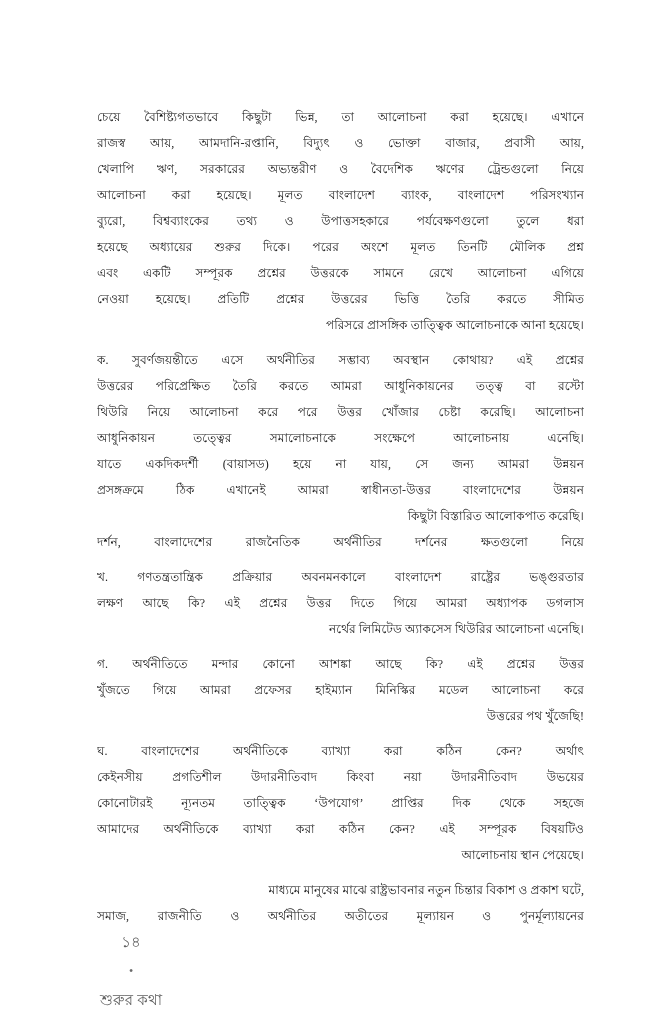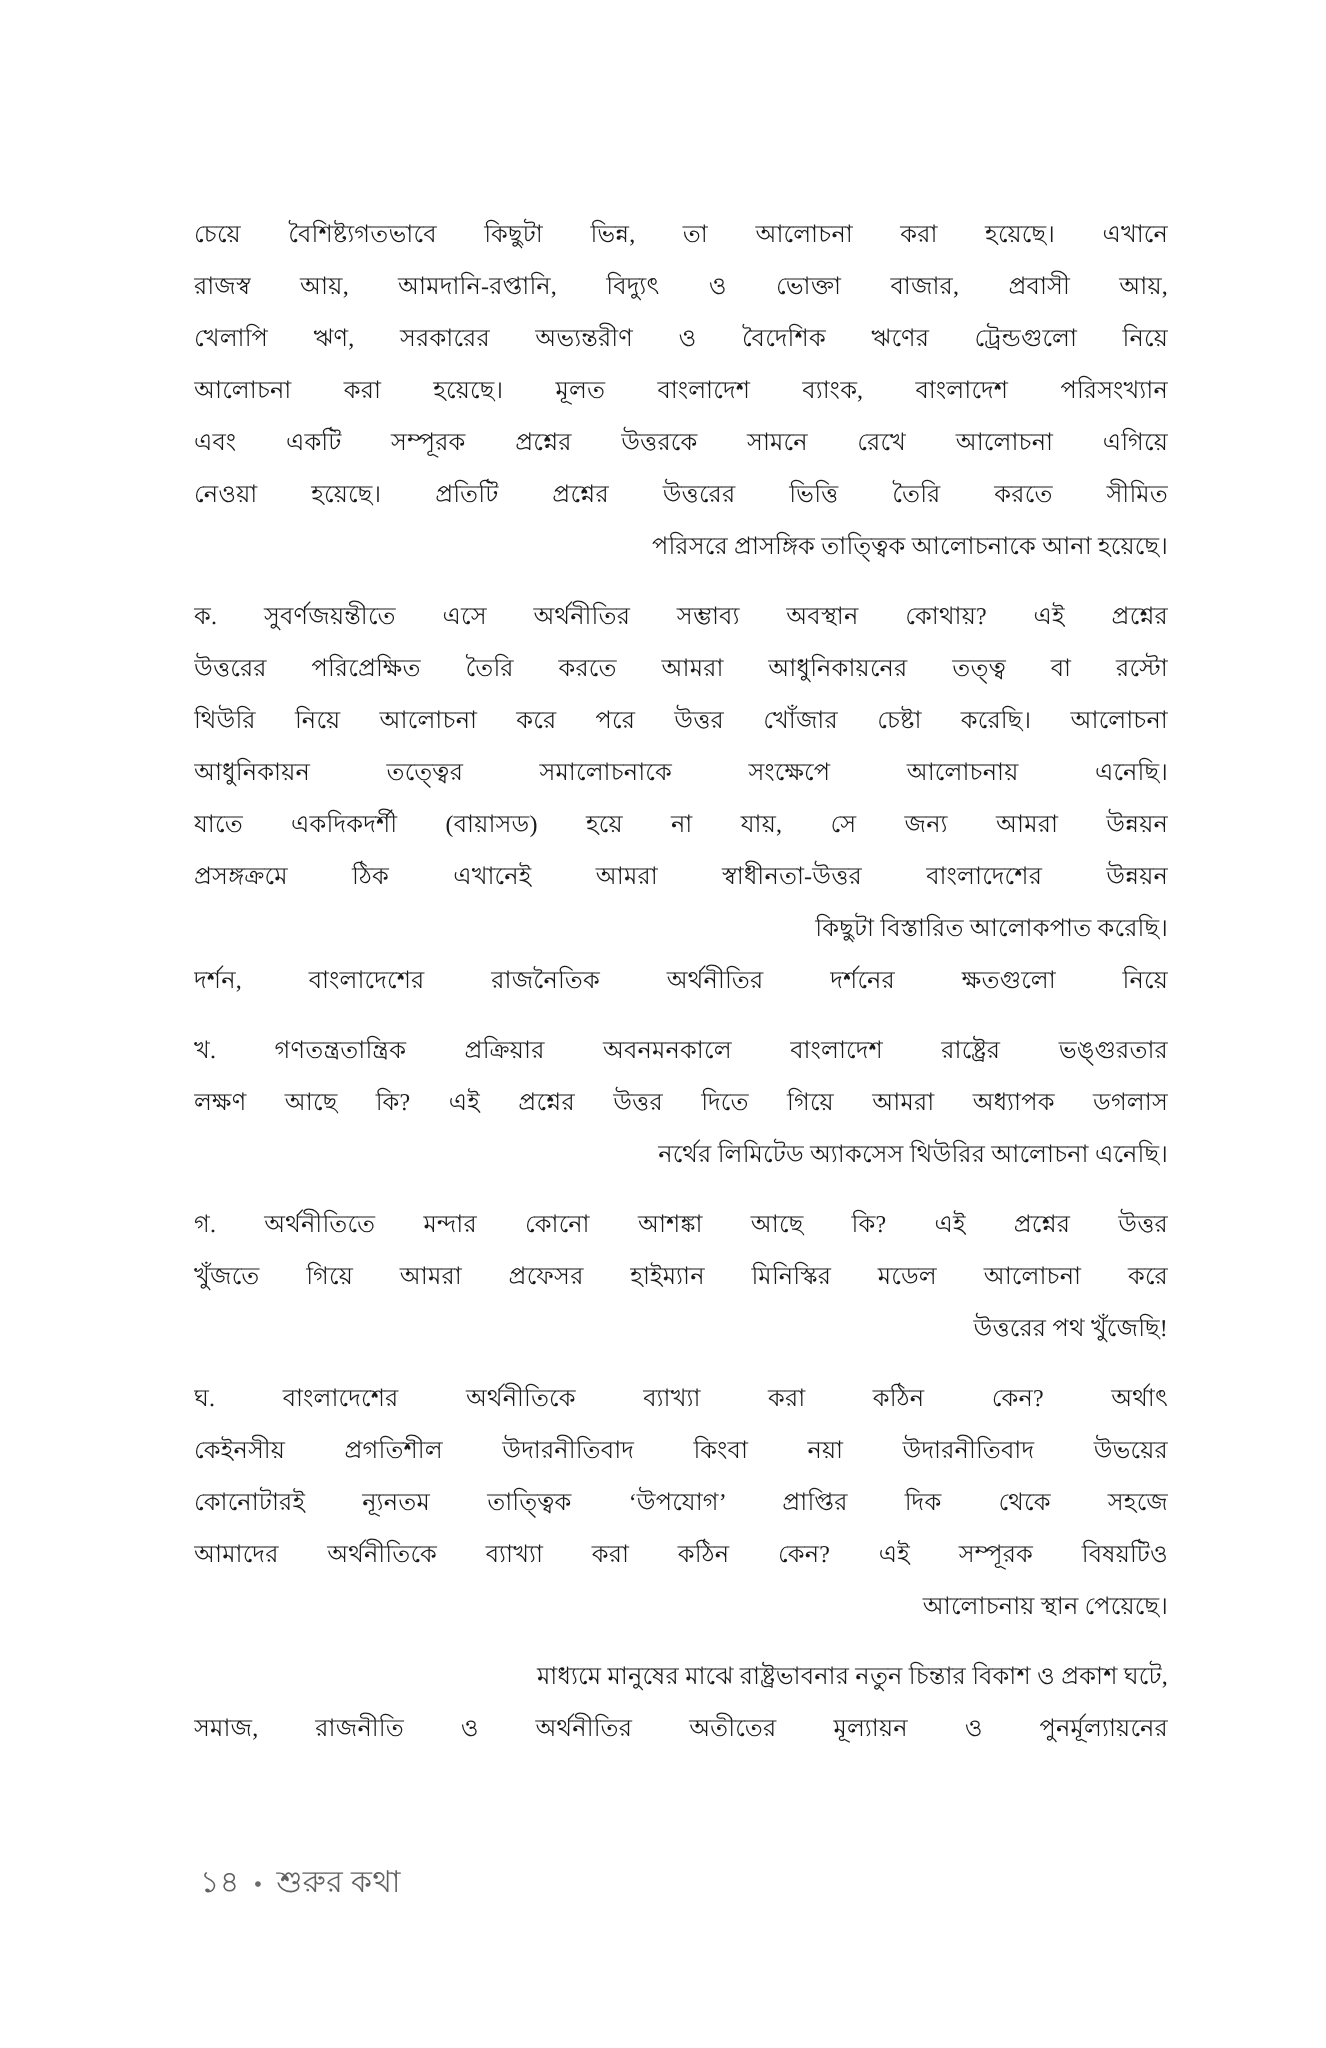--- a/index.html
+++ b/index.html
@@ -66,20 +66,22 @@
 <body>
 
 <div class="page" style="background: rgb(255, 255, 255);">
 
   <main class="text-column" style="color: rgb(27, 27, 27);">
       <div class="para">
         <div class="line fill">চেয়ে বৈশিষ্ট্যগতভাবে কিছুটা ভিন্ন, তা আলোচনা করা হয়েছে। এখানে</div>
         <div class="line fill">রাজস্ব আয়, আমদানি-রপ্তানি, বিদ্যুৎ ও ভোক্তা বাজার, প্রবাসী আয়,</div>
         <div class="line fill">খেলাপি ঋণ, সরকারের অভ্যন্তরীণ ও বৈদেশিক ঋণের ট্রেন্ডগুলো নিয়ে</div>
         <div class="line fill">আলোচনা করা হয়েছে। মূলত বাংলাদেশ ব্যাংক, বাংলাদেশ পরিসংখ্যান</div>
+        <div class="line fill">ব্যুরো, বিশ্বব্যাংকের তথ্য ও উপাত্তসহকারে পর্যবেক্ষণগুলো তুলে ধরা</div>
+        <div class="line fill">হয়েছে অধ্যায়ের শুরুর দিকে। পরের অংশে মূলত তিনটি মৌলিক প্রশ্ন</div>
         <div class="line fill">এবং একটি সম্পূরক প্রশ্নের উত্তরকে সামনে রেখে আলোচনা এগিয়ে</div>
         <div class="line fill">নেওয়া হয়েছে। প্রতিটি প্রশ্নের উত্তরের ভিত্তি তৈরি করতে সীমিত</div>
         <div class="line">পরিসরে প্রাসঙ্গিক তাত্ত্বিক আলোচনাকে আনা হয়েছে।</div>
       </div>
       <div class="para">
         <div class="line fill">ক. সুবর্ণজয়ন্তীতে এসে অর্থনীতির সম্ভাব্য অবস্থান কোথায়? এই প্রশ্নের</div>
         <div class="line fill">উত্তরের পরিপ্রেক্ষিত তৈরি করতে আমরা আধুনিকায়নের তত্ত্ব বা রস্টো</div>
         <div class="line fill">থিউরি নিয়ে আলোচনা করে পরে উত্তর খোঁজার চেষ্টা করেছি। আলোচনা</div>
         <div class="line fill">আধুনিকায়ন তত্ত্বের সমালোচনাকে সংক্ষেপে আলোচনায় এনেছি।</div>
         <div class="line fill">যাতে একদিকদর্শী (বায়াসড) হয়ে না যায়, সে জন্য আমরা উন্নয়ন</div>
@@ -103,19 +105,19 @@
         <div class="line fill">কোনোটারই ন্যূনতম তাত্ত্বিক ‘উপযোগ’ প্রাপ্তির দিক থেকে সহজে</div>
         <div class="line fill">আমাদের অর্থনীতিকে ব্যাখ্যা করা কঠিন কেন? এই সম্পূরক বিষয়টিও</div>
         <div class="line">আলোচনায় স্থান পেয়েছে।</div>
       </div>
       <div class="para">
         <div class="line">মাধ্যমে মানুষের মাঝে রাষ্ট্রভাবনার নতুন চিন্তার বিকাশ ও প্রকাশ ঘটে,</div>
         <div class="line fill">সমাজ, রাজনীতি ও অর্থনীতির অতীতের মূল্যায়ন ও পুনর্মূল্যায়নের</div>
       </div>
     </main>
 
-  <footer class="page-footer" style="color: rgb(97, 97, 97);">
+  <footer class="page-footer" style="color: rgb(97, 97, 97); flex-direction: column;">
     <span>১৪</span>
     <span class="dot">•</span>
     <span>শুরুর কথা</span>
   </footer>
 
 </div>
 
 </body></html>

